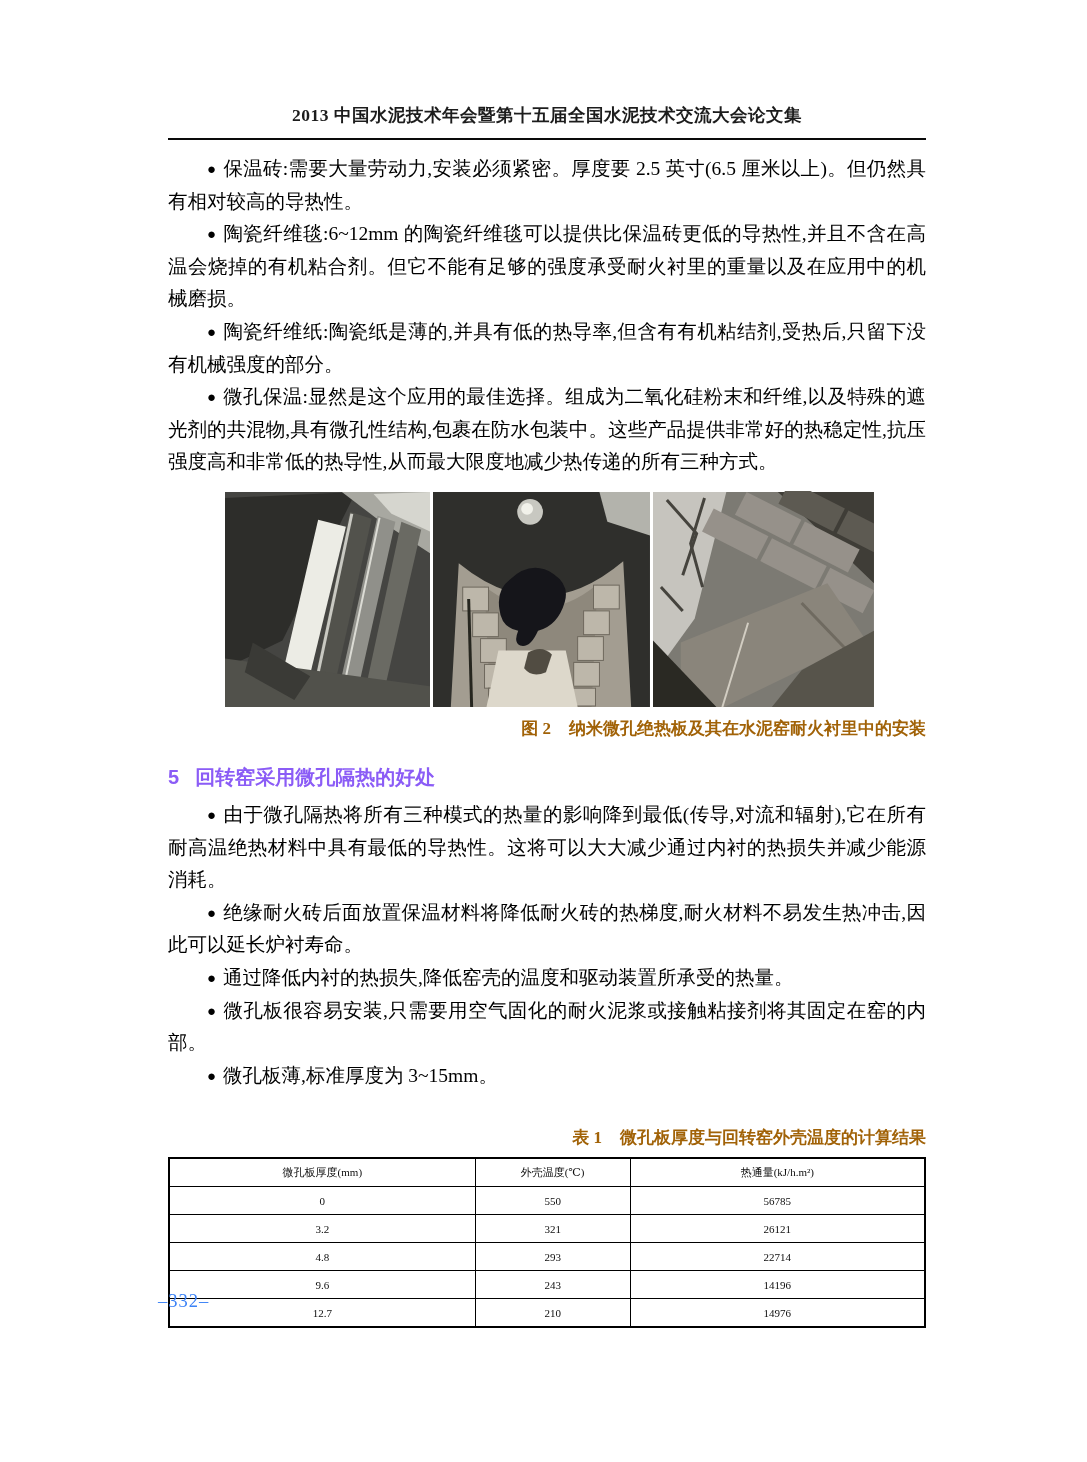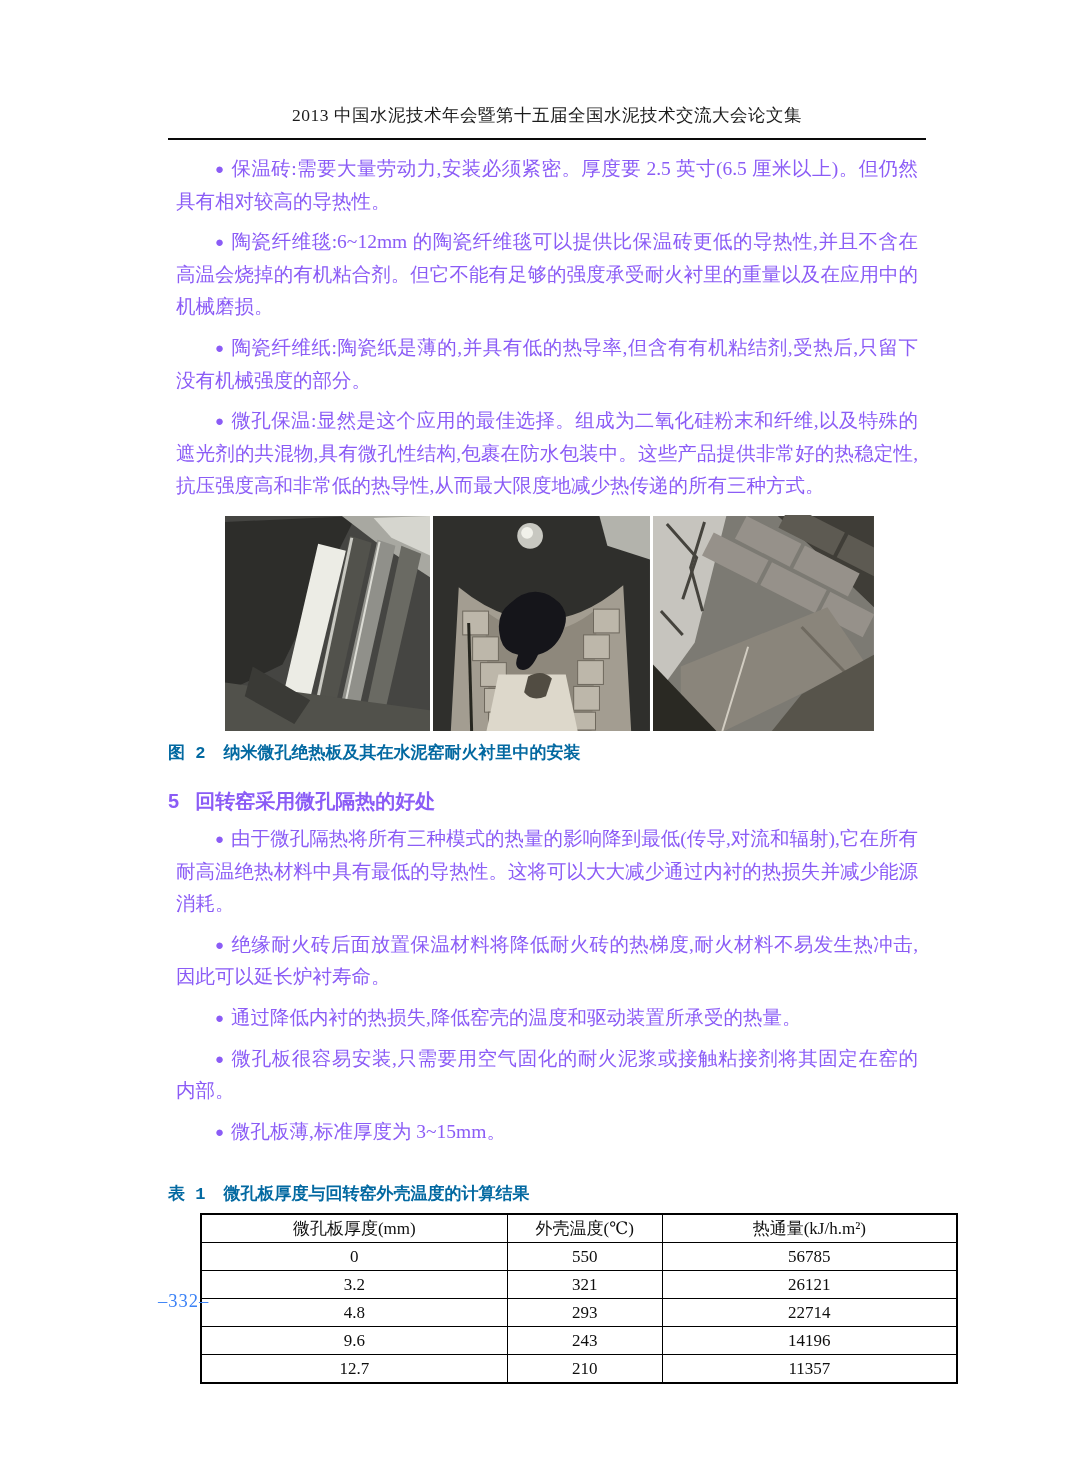--- a/index.html
+++ b/index.html
@@ -10,66 +10,65 @@
     font-family:"Liberation Serif","DejaVu Serif",serif;
     color:#161616;
     overflow:hidden;
   }
   .content{position:absolute;left:168px;top:0;width:758px;}
   .proceedings-header{
     padding-top:103px;
     text-align:center;
     font-size:17.5px;
     letter-spacing:.5px;
-    font-weight:normal;
+    font-weight:bold;
     color:#1c1c1c;
   }
   .header-rule{margin-top:11px;border-top:2.5px solid #0a0a0a;height:0;}
   .para{
-    margin:8px;
+    margin:0;
     font-size:19.5px;
     line-height:32.6px;
     text-align:justify;
     text-indent:2em;
-    color:#8b5cf6;
+    color:#000000;
   }
   .para.first{margin-top:13px;}
   .bullet{font-size:15px;vertical-align:1px;margin-right:7px;}
   .figure-row{
     margin-top:12px;margin-left:57px;
     width:649px;height:217px;
     display:flex;gap:3px;
   }
   .figure-row svg{display:block;height:217px;}
   .figure-caption,.table-title{
-    text-align:left;
-    font-family:Liberation Mono, monospace;
+    text-align:right;
+    font-family:Liberation Serif, serif;
     font-weight:bold;
     font-size:17px;
-    color:#0369a1;
+    color:#a16207;
   }
   .figure-caption{margin-top:9px;}
   .cap-gap{margin-left:18px;}
   .section-heading{
     margin:24px 0 0 0;
     font-family:"Liberation Sans","DejaVu Sans",sans-serif;
     font-size:20px;
     font-weight:bold;
     color:#8b5cf6;
   }
   .heading-gap{margin-left:16px;}
   .section-first{margin-top:8px;}
   .table-title{margin-top:34px;}
   table.calc{
     margin-top:8px;
     width:100%;
     border-collapse:collapse;
     border:2.5px solid #000;
-    font-size:17px;
-    margin-left:32px;
+    font-size:11px;
   }
   table.calc th,table.calc td{
     border:1.5px solid #000;
     height:27px;
     text-align:center;
     font-weight:normal;
     padding:0;
     color:#0e0e0e;
   }
   .col1{width:40.5%;}
@@ -209,21 +208,21 @@
           <td>22714</td>
         </tr>
         <tr>
           <td>9.6</td>
           <td>243</td>
           <td>14196</td>
         </tr>
         <tr>
           <td>12.7</td>
           <td>210</td>
-          <td>11357</td>
+          <td>14976</td>
         </tr>
       </tbody>
     </table>
 
   </div>
 
   <div class="page-number">–332–</div>
 </div>
 
 </body></html>

